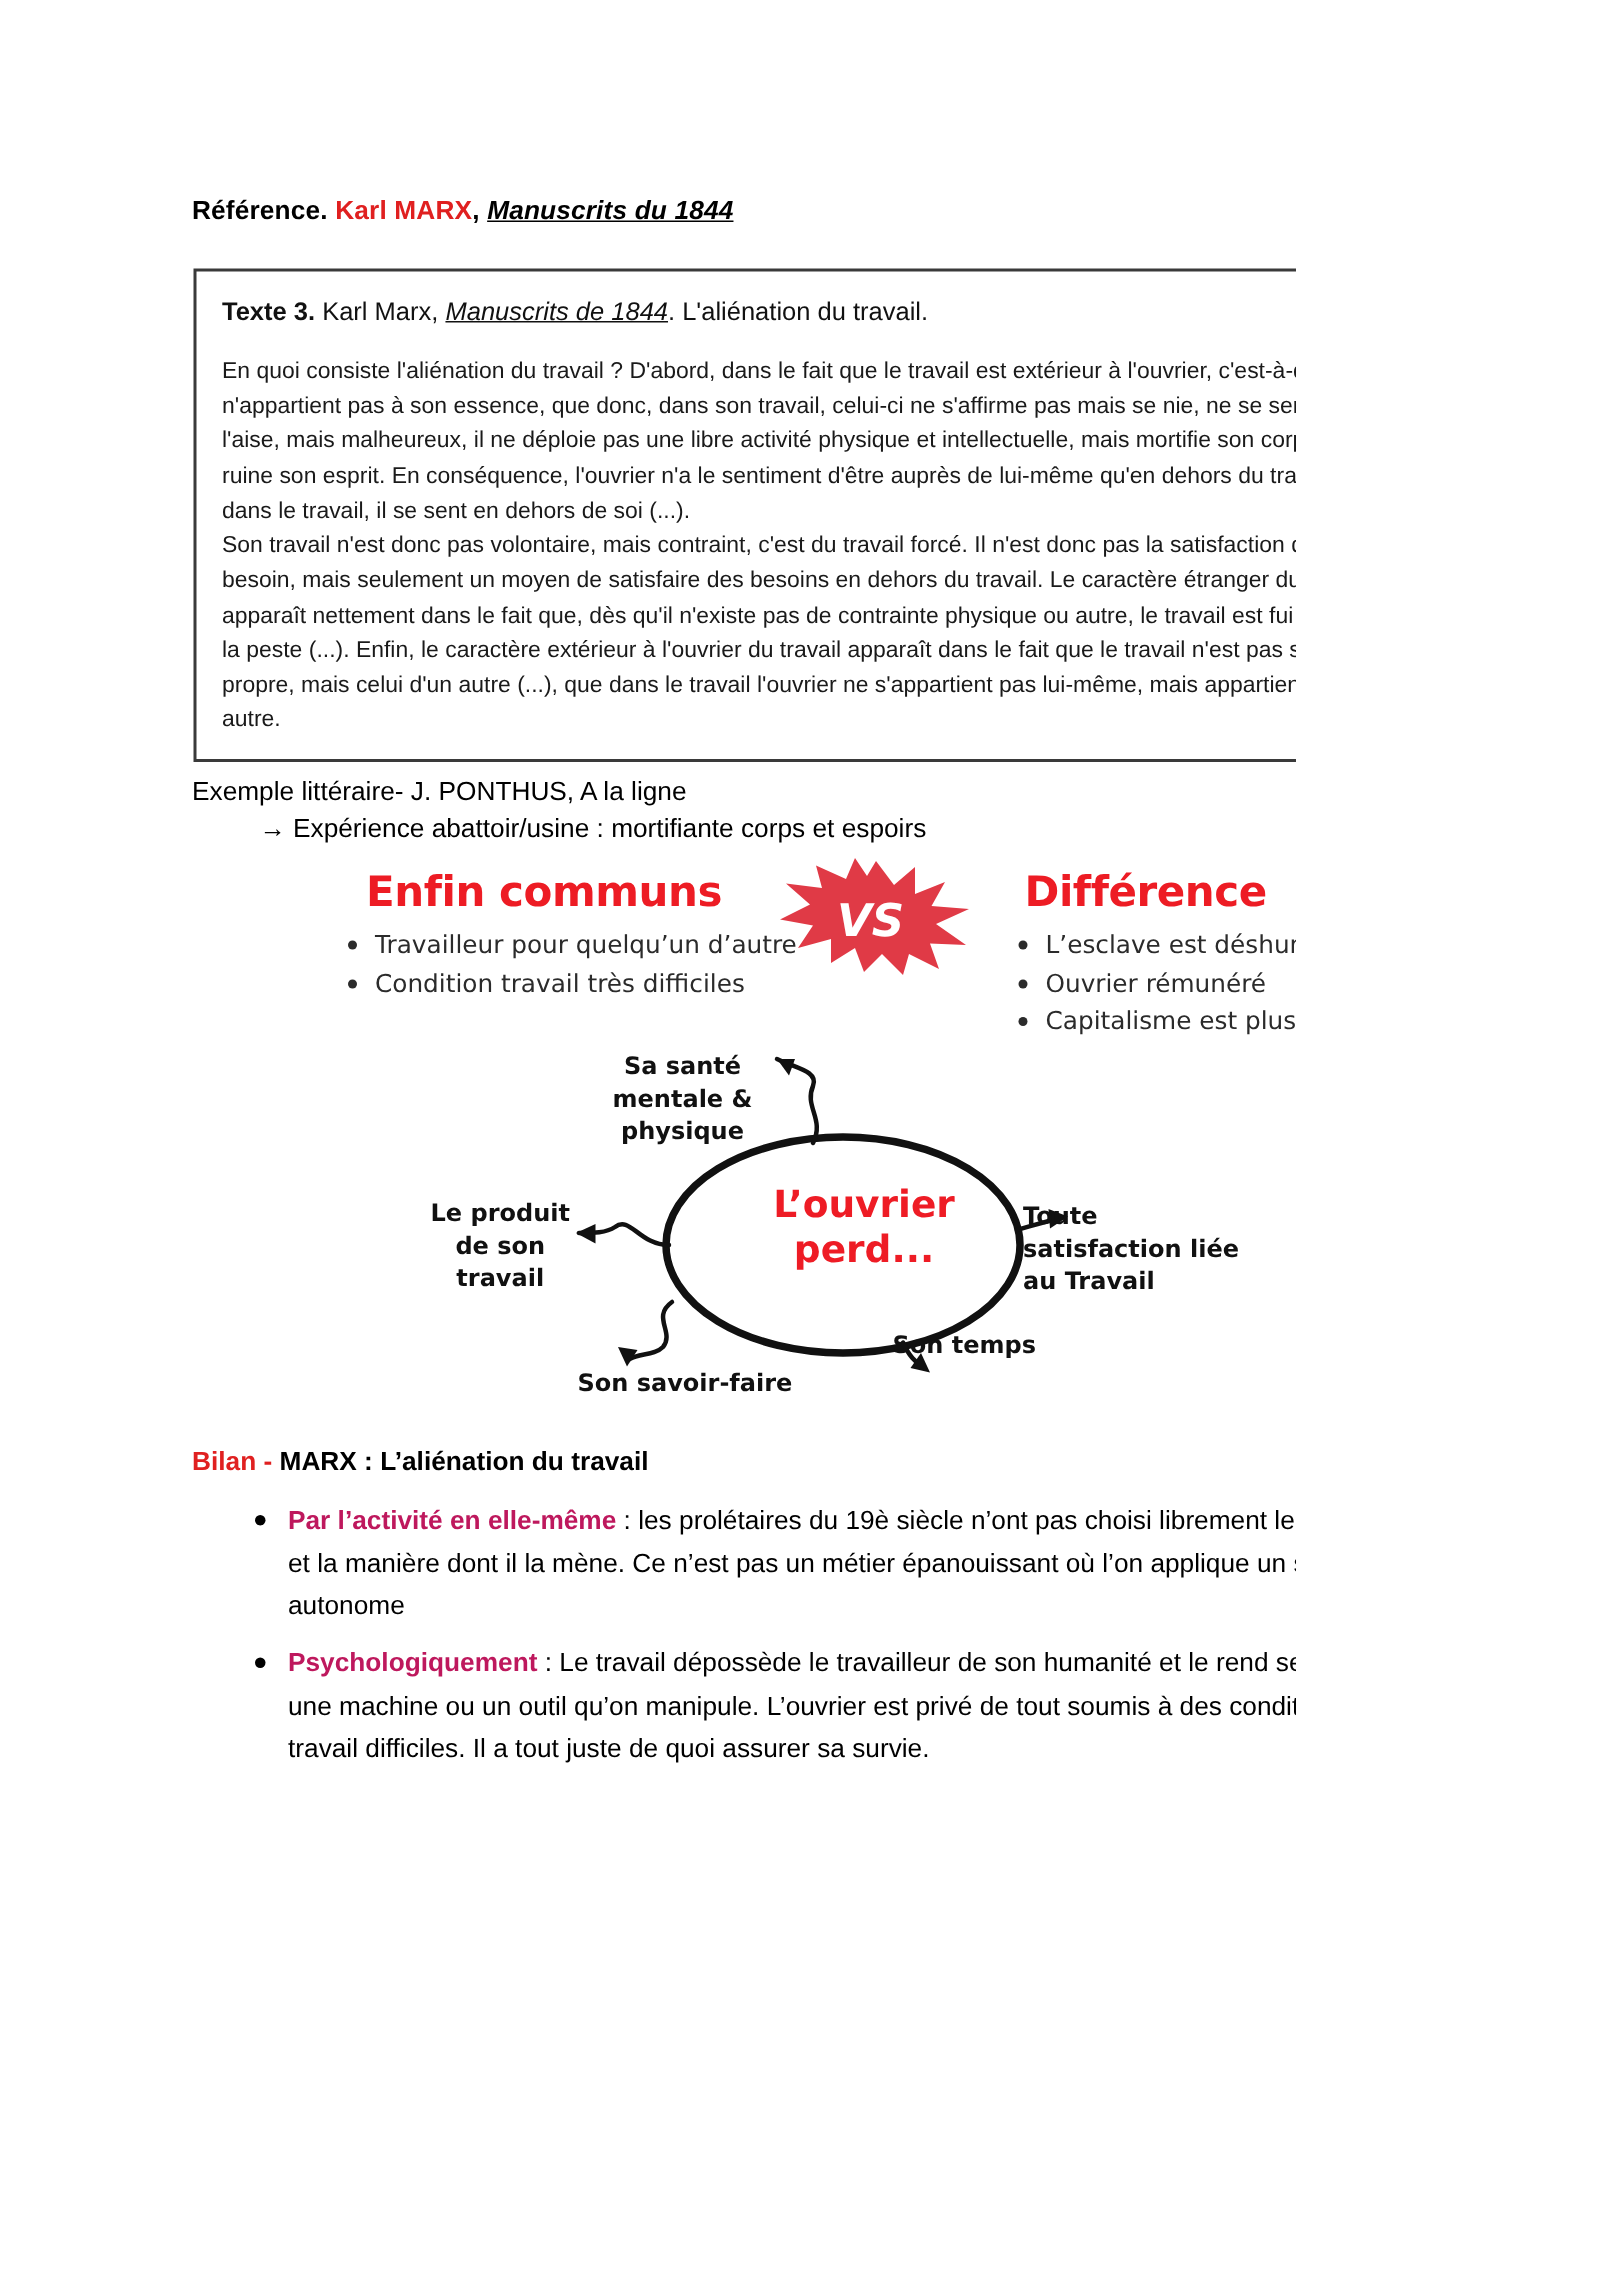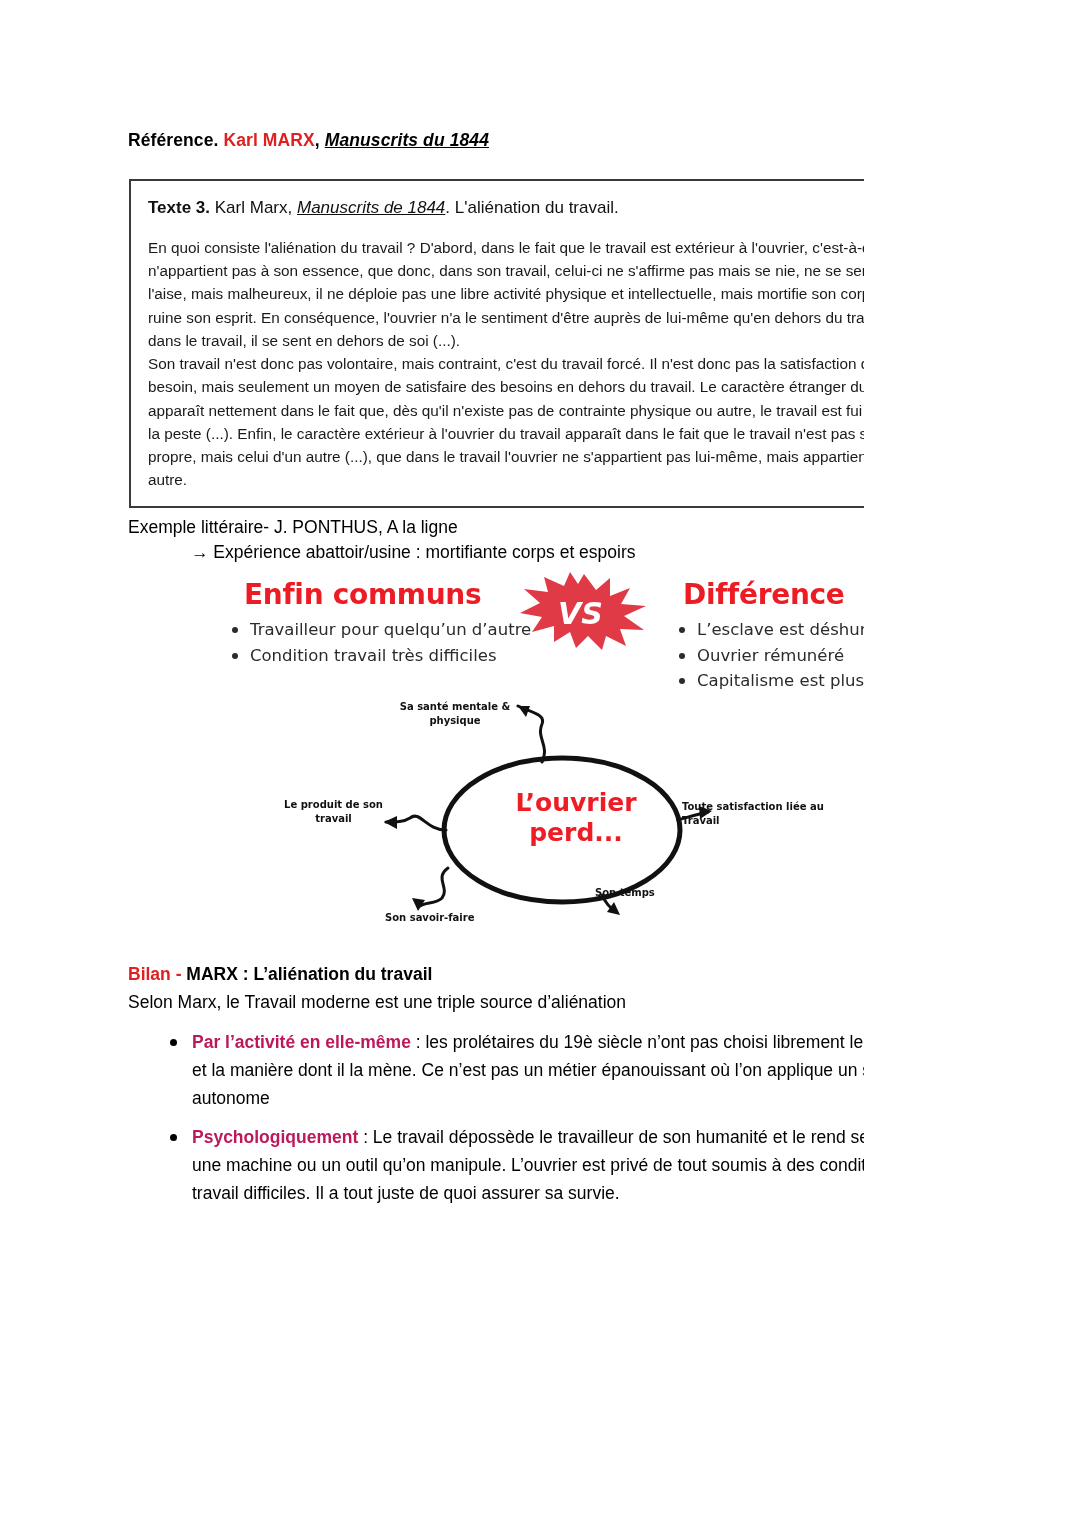--- a/index.html
+++ b/index.html
@@ -70,21 +70,21 @@
 
   
   .example-block {
     position: absolute;
     left: 128px;
     top: 515px;
     font-size: 17.5px;
     line-height: 1.45;
   }
   .example-sub {
-    margin-left: 63px;
+    margin-left: 45px;
   }
 
   
   .compare {
     position: absolute;
     left: 128px;
     top: 578px;
     width: 820px;
     height: 130px;
   }
@@ -140,21 +140,21 @@
     position: absolute;
     left: 250px;
     top: 690px;
     width: 600px;
     height: 265px;
   }
   .mm-label {
     position: absolute;
     font-family: "DejaVu Sans", sans-serif;
     font-weight: bold;
-    font-size: 10px;
+    font-size: 16px;
     color: #111;
     line-height: 1.35;
   }
   .mm-sante { left: 130px; top: 10px; width: 150px; text-align: center; }
   .mm-produit { left: 26px; top: 108px; width: 115px; text-align: center; }
   .mm-satisfaction { left: 432px; top: 110px; width: 160px; text-align: left; }
   .mm-temps { left: 345px; top: 196px; text-align: left; }
   .mm-savoir { left: 135px; top: 221px; text-align: left; }
   .mm-center {
     position: absolute;
@@ -307,21 +307,20 @@
     <div class="mm-label mm-produit">Le produit de son travail</div>
     <div class="mm-label mm-satisfaction">Toute satisfaction liée au Travail</div>
     <div class="mm-label mm-temps">Son temps</div>
     <div class="mm-label mm-savoir">Son savoir-faire</div>
   </div>
 
   <div class="bilan">
     <div class="bilan-title">
       <span class="red">Bilan - </span><span>MARX : L’aliénation du travail</span>
     </div>
-    <div class="bilan-intro">Selon Marx, le Travail moderne est une triple source d’aliénation</div>
     <ul class="bilan-list">
       <li>
         <span class="lead">Par l’activité en elle-même</span><span> : les prolétaires du 19è siècle n’ont pas choisi librement leur activité et la manière dont il la mène. Ce n’est pas un métier épanouissant où l’on applique un savoir-faire autonome</span>
       </li>
       <li>
         <span class="lead">Psychologiquement</span><span> : Le travail dépossède le travailleur de son humanité et le rend semblable à une machine ou un outil qu’on manipule. L’ouvrier est privé de tout soumis à des conditions de travail difficiles. Il a tout juste de quoi assurer sa survie.</span>
       </li>
     </ul>
   </div>
 

